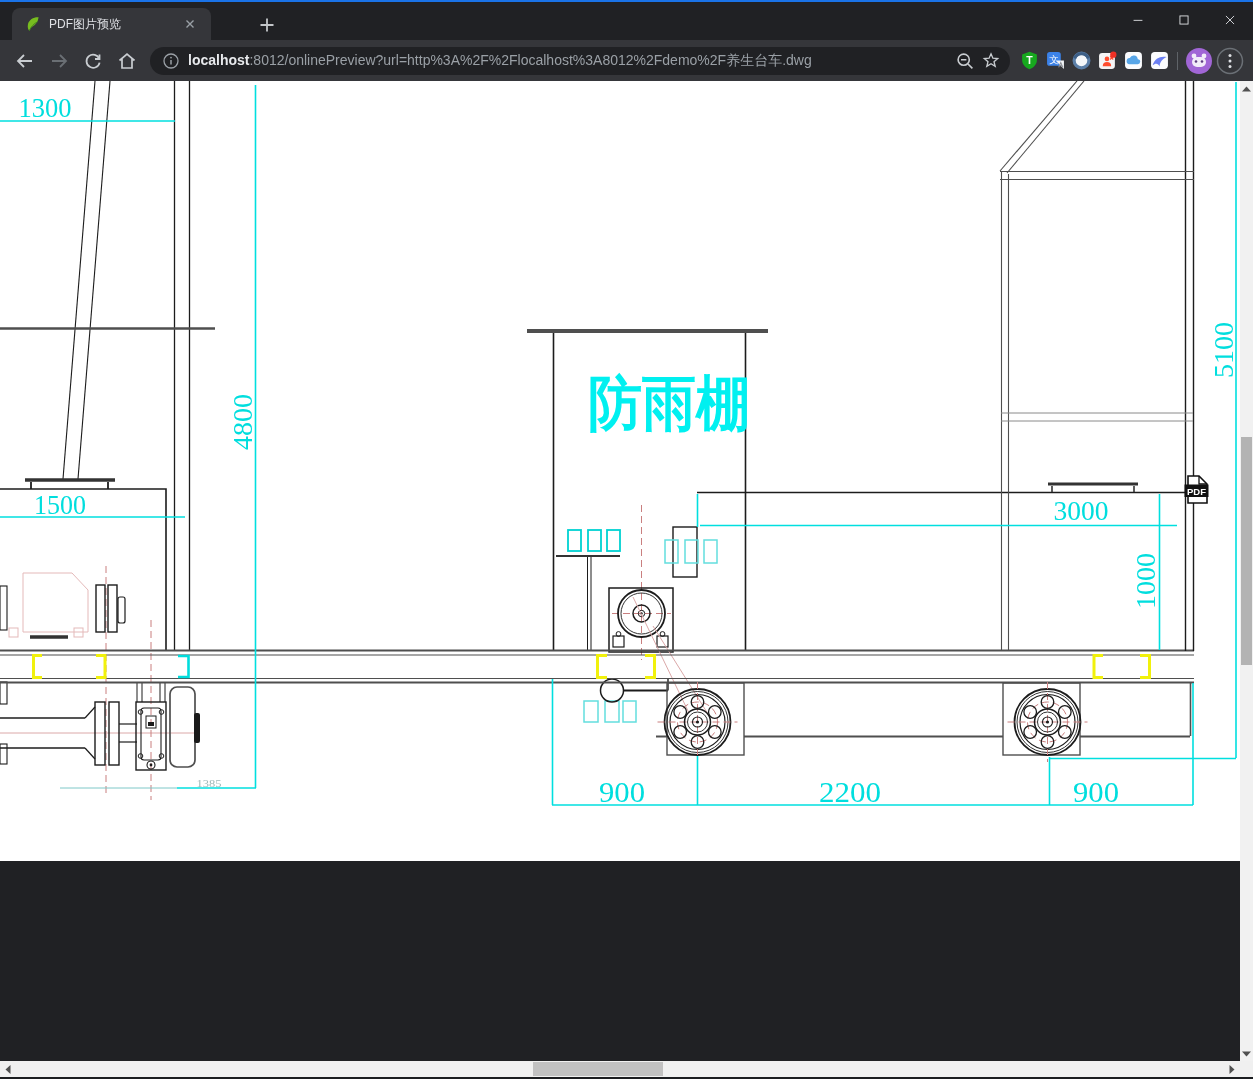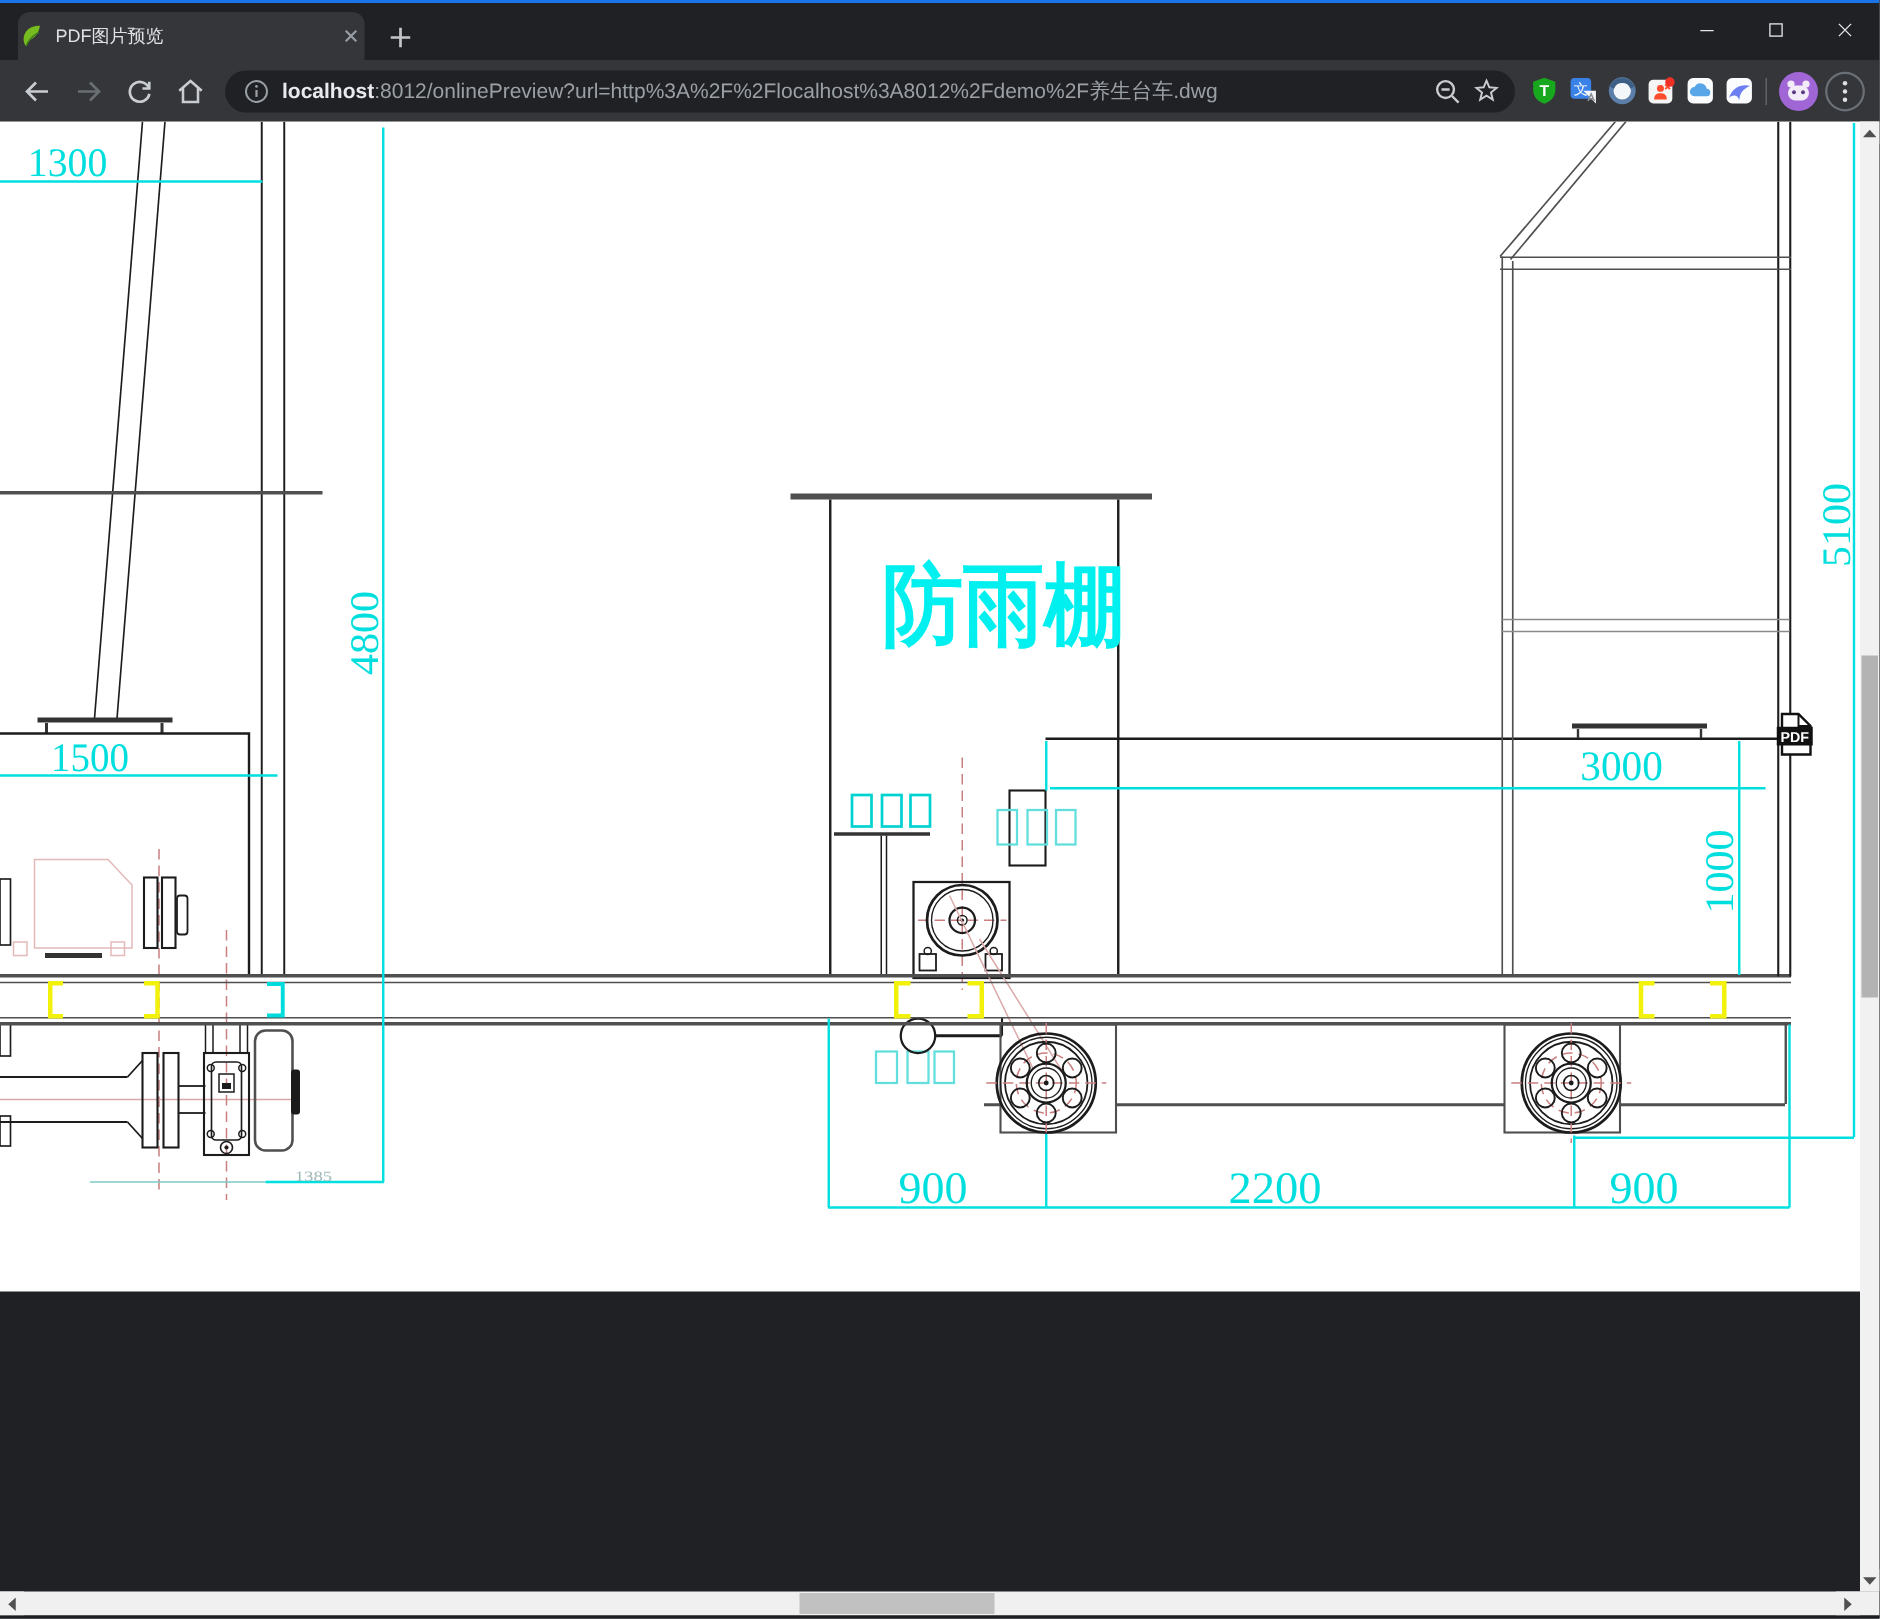--- a/index.html
+++ b/index.html
@@ -1,22 +1,22 @@
 <!DOCTYPE html>
 <html><head>
 <meta charset="utf-8">
 <style>
   html,body{margin:0;padding:0;width:1253px;height:1079px;overflow:hidden;background:#202124;
     font-family:"Liberation Sans",sans-serif;}
   .window{position:relative;width:1253px;height:1079px;}
   .accent{position:absolute;top:0;left:0;width:100%;height:2px;background:#1a73e8;z-index:9;}
   
   .titlebar{position:absolute;top:0;left:0;width:100%;height:40px;background:#202124;}
-  .tab{position:absolute;left:12px;top:8px;width:231px;height:32px;background:#35363a;
-    border-radius:8px 8px 0 0;display:flex;align-items:center;padding:0 1px;box-sizing:border-box;}
+  .tab{position:absolute;left:12px;top:8px;width:199px;height:32px;background:#35363a;
+    border-radius:8px 8px 0 0;display:flex;align-items:center;padding:0 13px;box-sizing:border-box;}
   .tab-title{color:#dfe1e5;font-size:12px;margin-left:8px;flex:1;white-space:nowrap;overflow:hidden;}
   .iconbtn{display:flex;align-items:center;justify-content:center;background:none;border:none;padding:0;cursor:pointer;}
   .newtab{position:absolute;left:255px;top:13px;width:24px;height:24px;}
   .win-controls{position:absolute;right:0;top:0;height:40px;display:flex;}
   .win-controls .wbtn{width:46px;height:40px;display:flex;align-items:center;justify-content:center;background:none;border:none;}
   
   .toolbar{position:absolute;top:40px;left:0;width:100%;height:41px;background:#35363a;
     display:flex;align-items:center;padding:0 8px;box-sizing:border-box;}
   .navbtn{width:30px;height:30px;border-radius:50%;margin:0 2px;flex:none;}
   .urlbar{flex:1;height:28px;background:#202124;border-radius:14px;margin:0 6px;display:flex;

